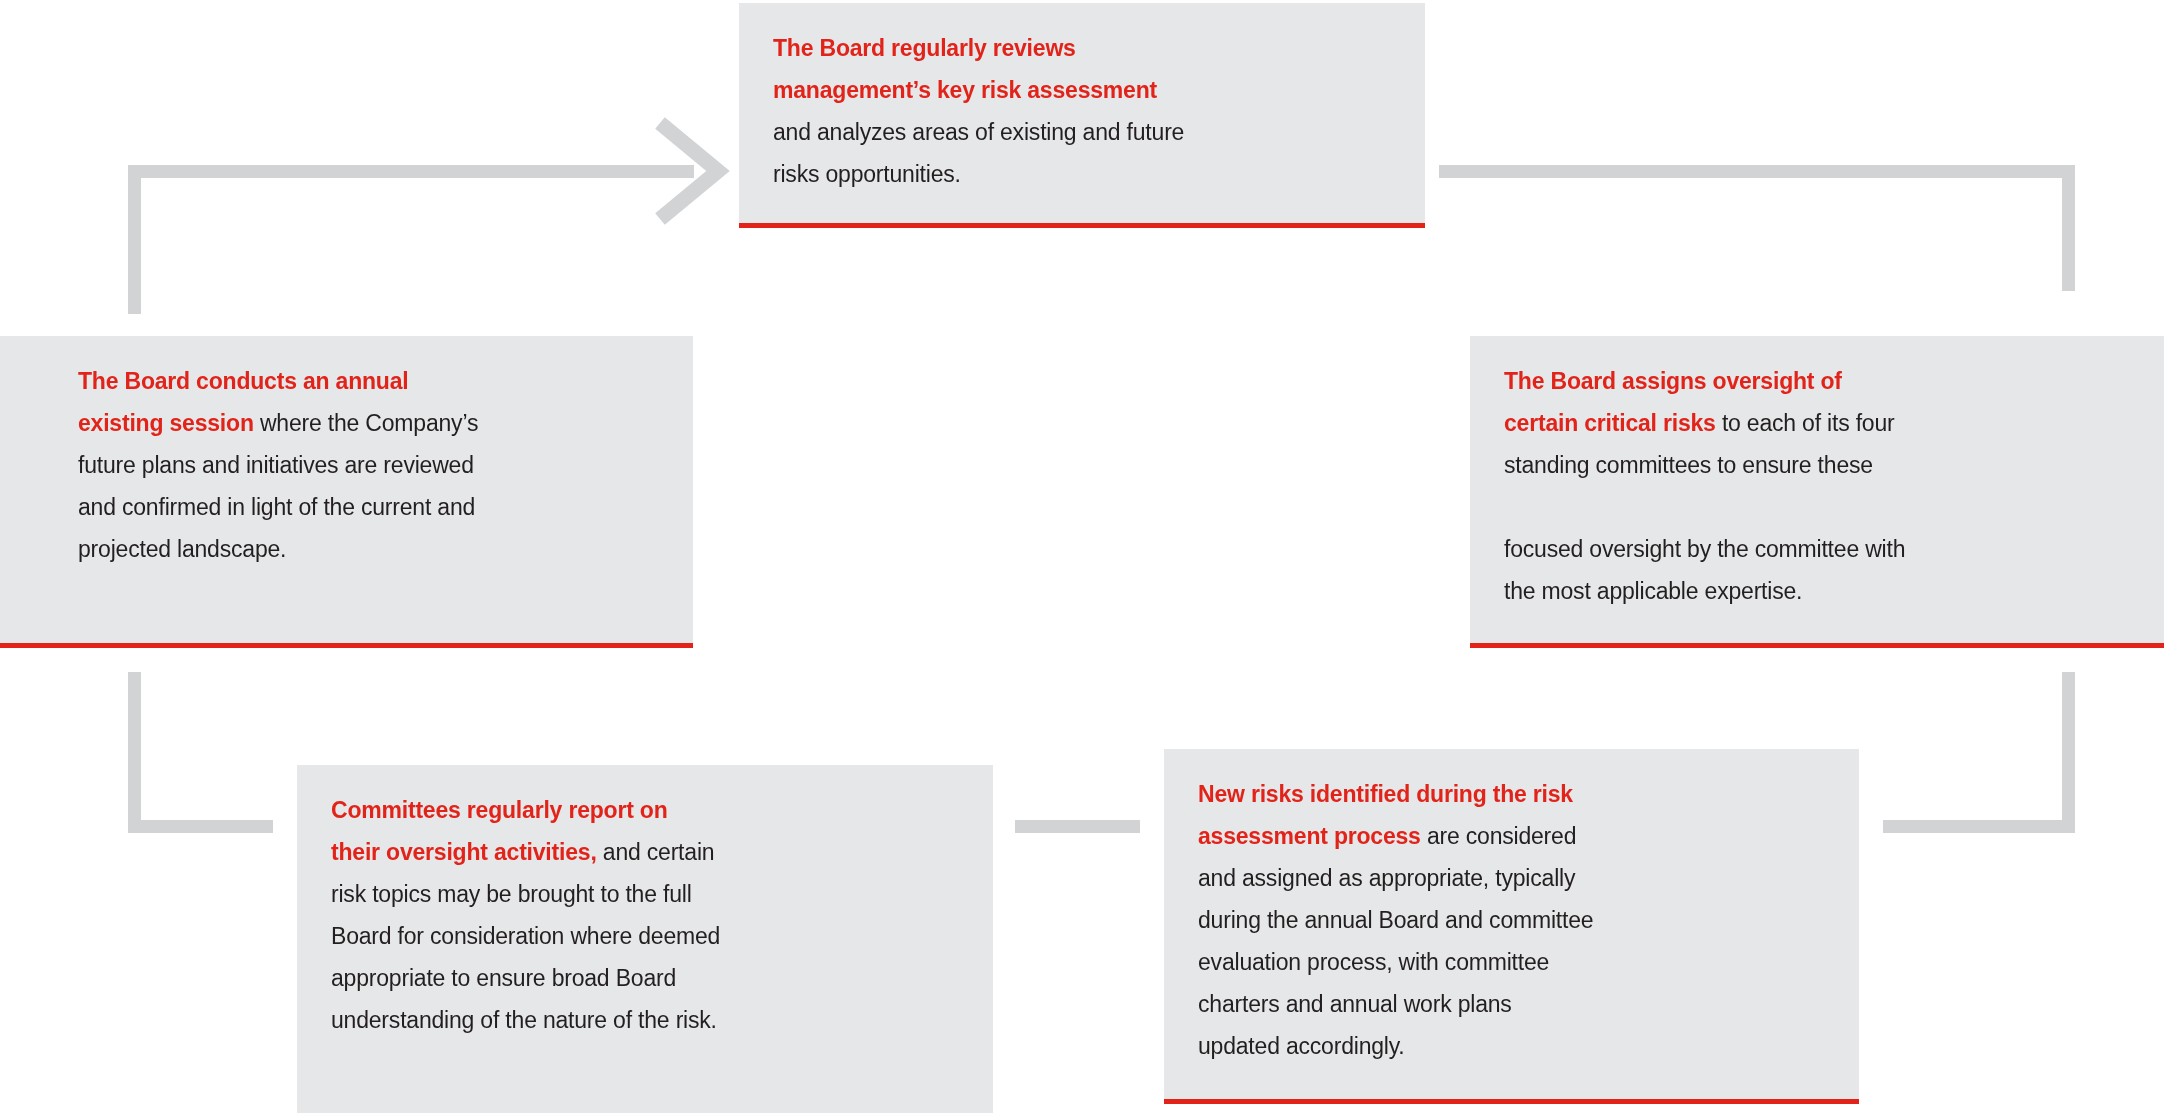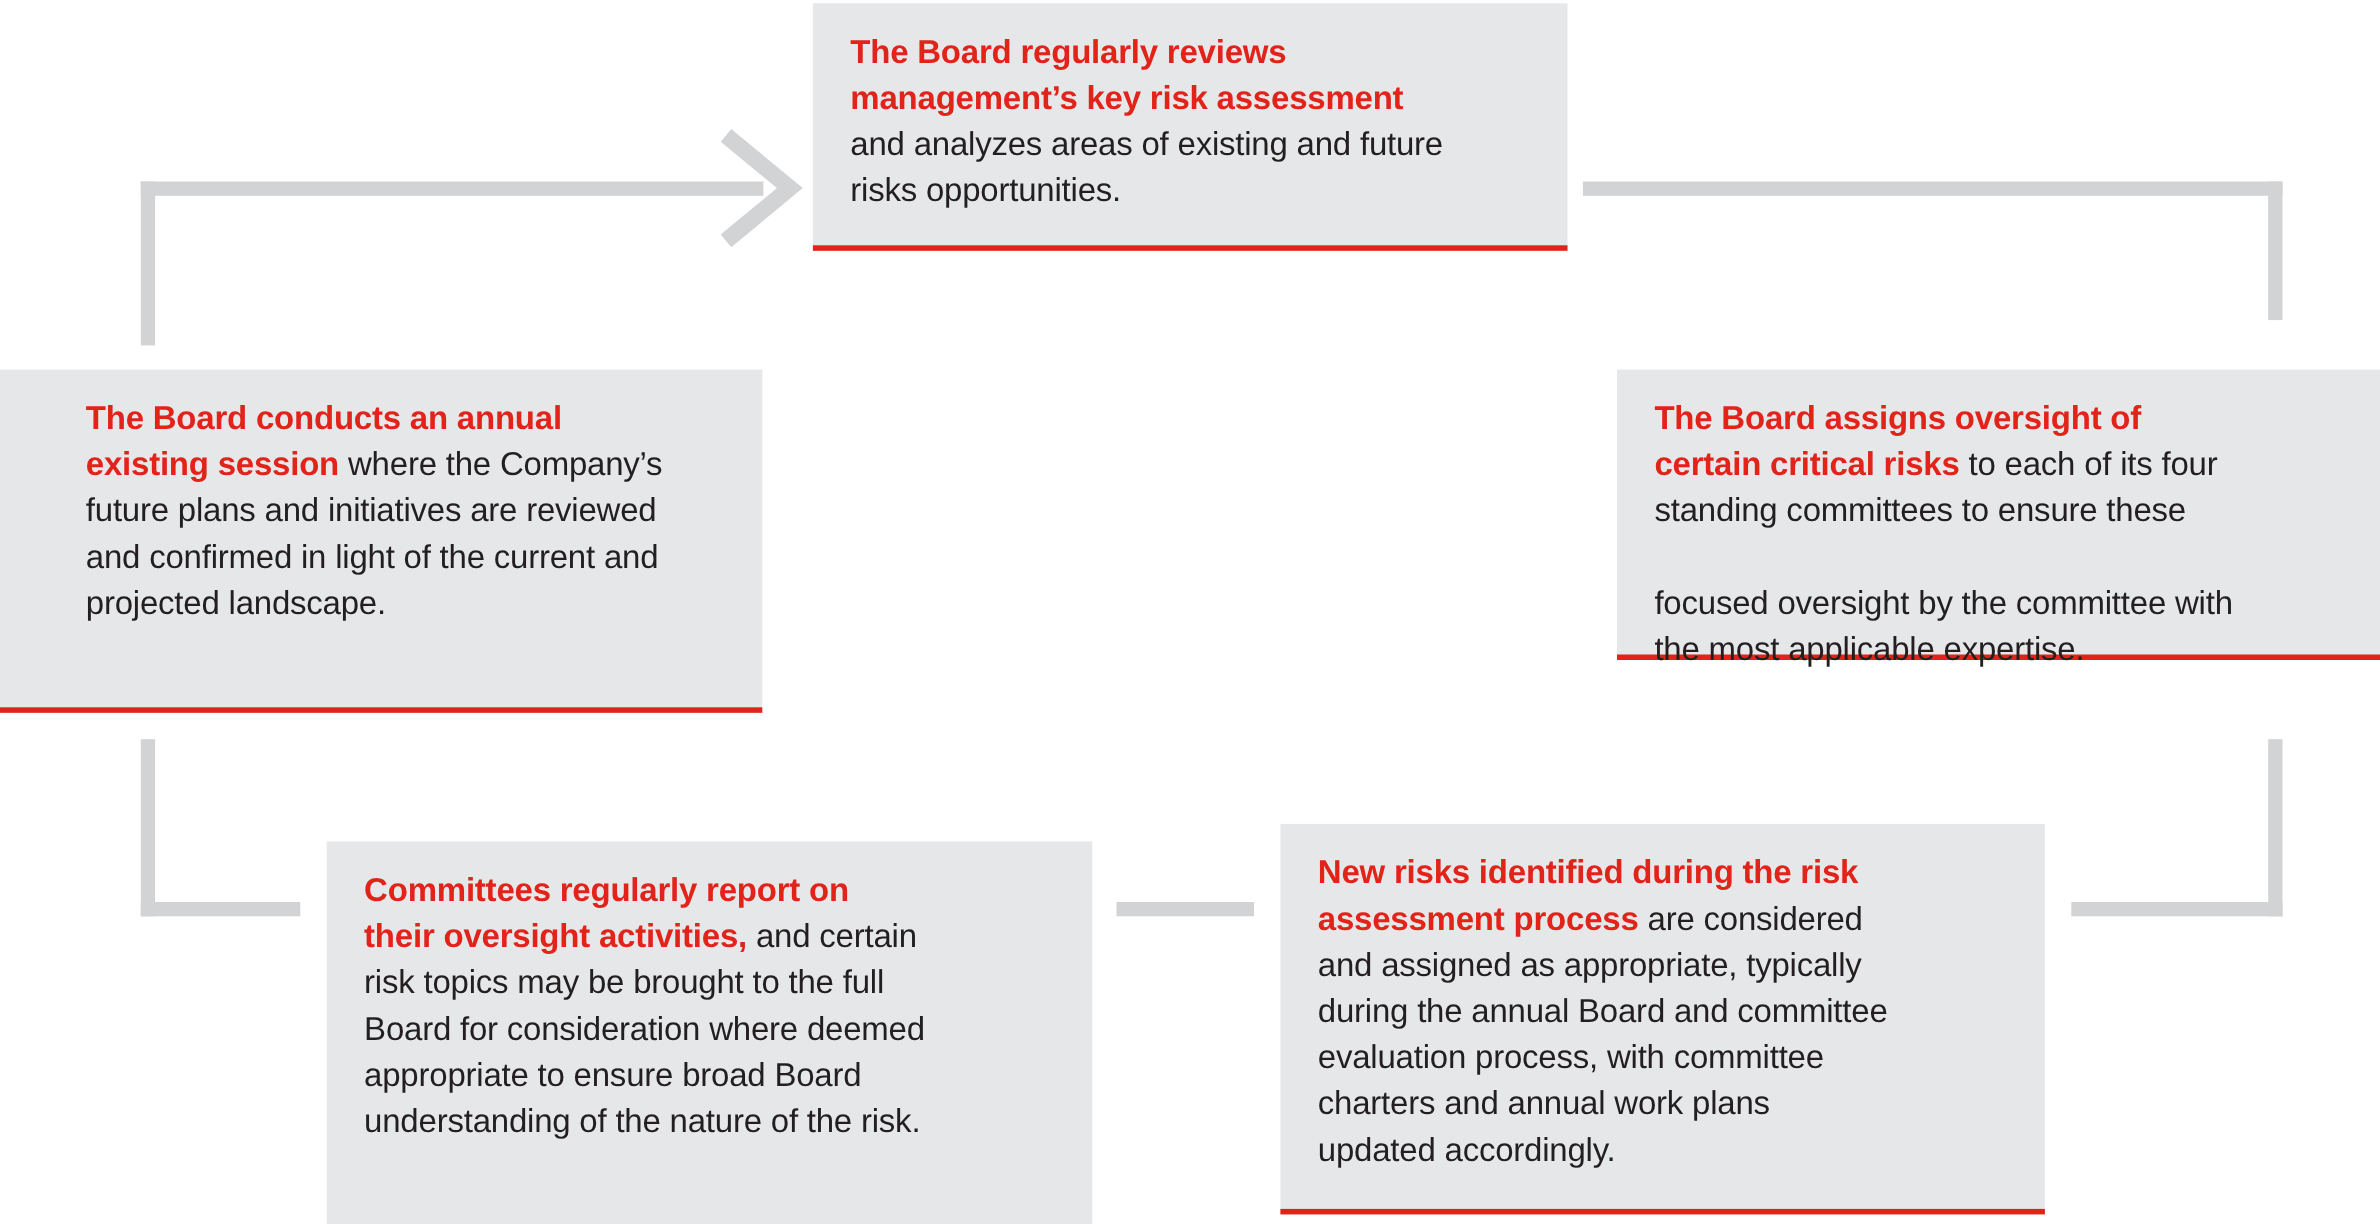--- a/index.html
+++ b/index.html
@@ -20,33 +20,33 @@
   .box{
     position:absolute;
     box-sizing:border-box;
     background:var(--box-bg);
     border-bottom:5px solid var(--red);
     color:var(--text);
   }
   .box p{
     margin:0;
     padding:24px 16px 0 34px;
-    font-size:30px;
+    font-size:23px;
     line-height:42px;
     letter-spacing:-0.2px;
   }
   .box.bleed-left p{padding-left:78px;}
   .lead{color:var(--red);font-weight:bold;}
   .conn{position:absolute;background:var(--connector);}
   .arrowhead{position:absolute;}
 
   
   #box-review     {left:739px;  top:3px;   width:686px; height:225px;}
   #box-strategy   {left:0;      top:336px; width:693px; height:312px;}
-  #box-assign     {left:1470px; top:336px; width:694px; height:264px;}
+  #box-assign     {left:1470px; top:336px; width:694px; height:312px;}
   #box-committees {left:297px;  top:749px; width:696px; height:355px;margin-top:16px;}
   #box-newrisks   {left:1164px; top:749px; width:695px; height:355px;}
 
   
   #c-left-v-top   {left:128px;  top:165px; width:13px;  height:149px;}
   #c-top-left-h   {left:128px;  top:165px; width:566px; height:13px;}
   #c-top-right-h  {left:1439px; top:165px; width:636px; height:13px;}
   #c-right-v-top  {left:2062px; top:165px; width:13px;  height:126px;}
   #c-right-v-bot  {left:2062px; top:672px; width:13px;  height:161px;}
   #c-bot-right-h  {left:1883px; top:820px; width:192px; height:13px;}

